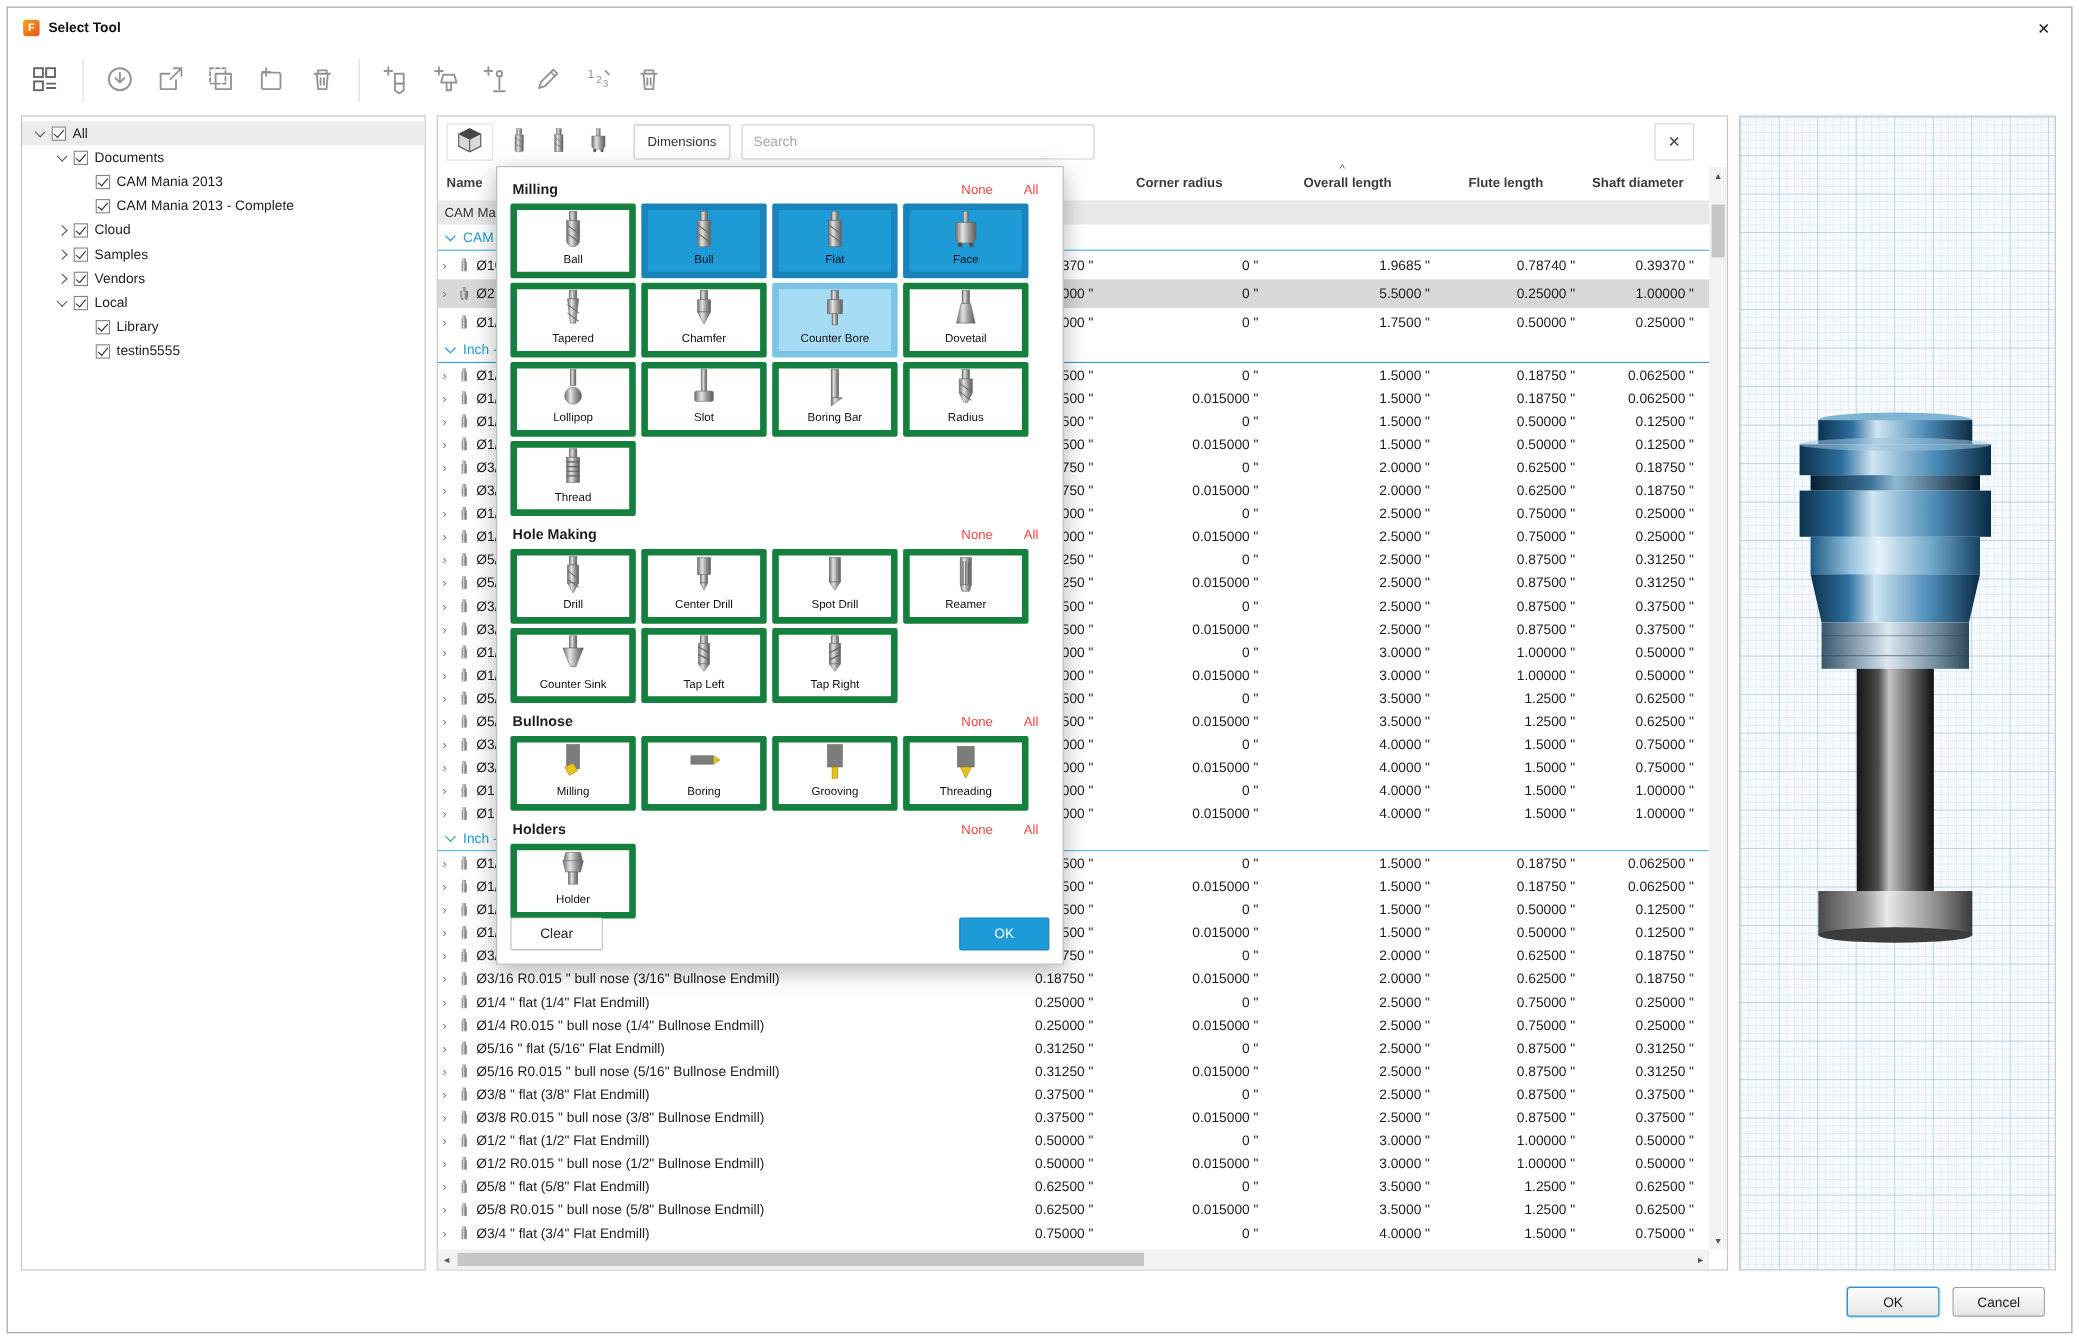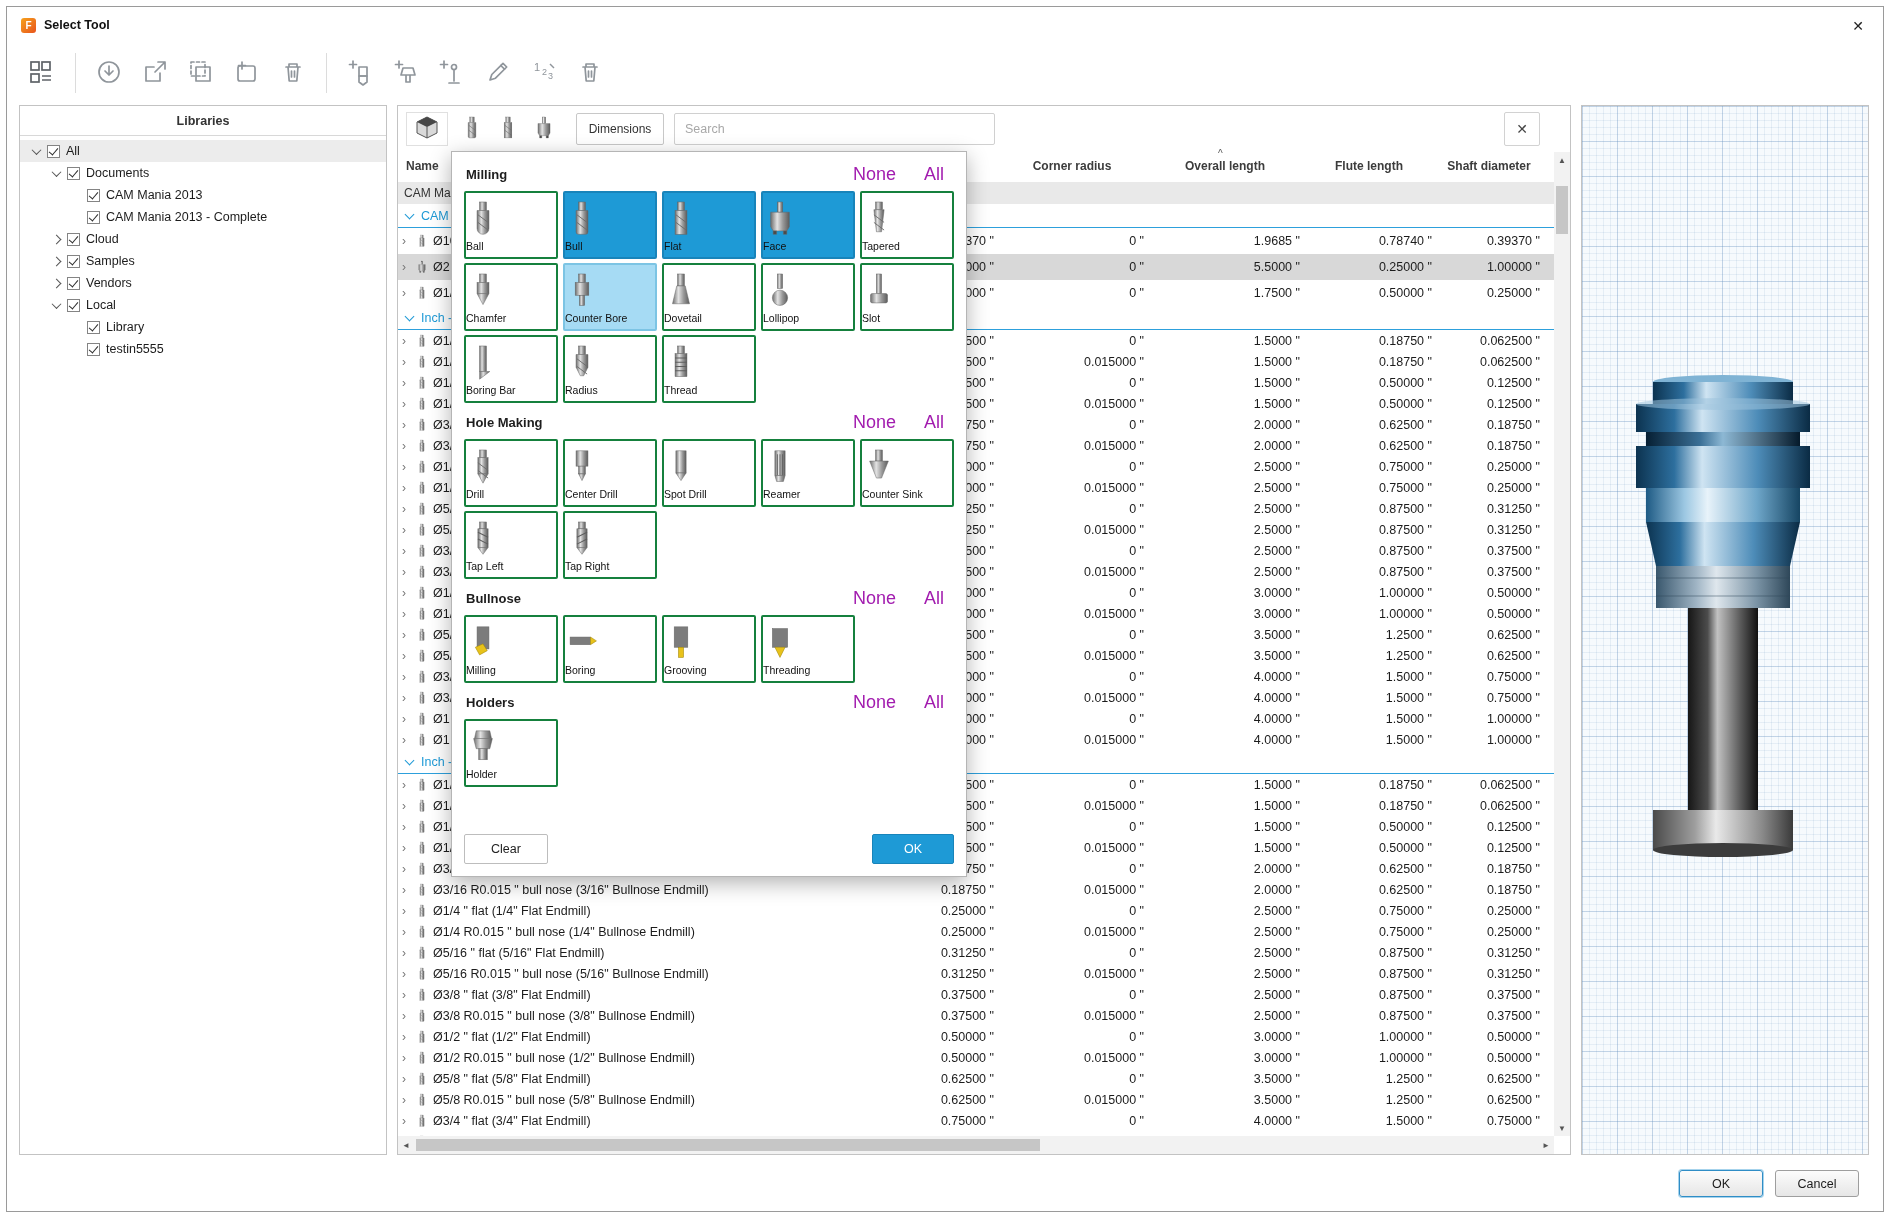--- a/index.html
+++ b/index.html
@@ -85,23 +85,23 @@
 #hs-r{right:0;top:0;width:16px;height:18px}
 #vs-thumb{position:absolute;left:2px;top:34px;width:12px;height:48px;background:#c6c6c6}
 #hs-thumb{position:absolute;top:3px;left:18px;width:624px;height:12px;background:#c6c6c6}
 
 
 #fpanel{position:absolute;left:444px;top:144px;width:516px;height:726px;background:#fff;border:1px solid #b5b5b5;box-shadow:0 6px 20px rgba(0,0,0,.30);z-index:20;padding:12px 12px 0}
 .fsec{margin-bottom:9px}
 .fsec-head{display:flex;align-items:center;justify-content:space-between;padding:0 10px 0 2px}
 .fsec-title{font-size:13px;font-weight:bold;color:#1d1d1d}
 .fsec-links{display:flex;gap:28px}
-.flink{font-size:18px;color:#a21caf;cursor:default}
+.flink{font-size:12px;color:#ef4444;cursor:default}
 .cards{display:flex;flex-wrap:wrap;gap:4px 5px;margin-top:6px}
-.card{width:94px;height:68px;border:2px solid #15803d;border-radius:2px;display:flex;flex-direction:column;justify-content:flex-end;padding-bottom:4px;background:#fff}
+.card{width:114px;height:68px;border:6px solid #15803d;border-radius:2px;display:flex;flex-direction:column;align-items:center;justify-content:flex-end;padding-bottom:4px;background:#fff}
 .card.on{background:#1e9ad6;border-color:#1884ba}
 .card.partial{background:#a6dbf4;border-color:#7cc4e4}
 .cimg{display:flex;margin-bottom:2px}
 .clabel{font-size:10.5px;color:#111;line-height:1.1;white-space:nowrap}
 #fpanel-foot{position:absolute;left:12px;right:12px;bottom:12px;display:flex;justify-content:space-between}
 #clear-btn{width:84px;height:30px;border:1px solid #bdbdbd;background:#fff;border-radius:2px;font-size:12.5px;color:#222;font-family:inherit}
 #fok-btn{width:82px;height:30px;border:1px solid #1884ba;background:#1e9ad6;border-radius:2px;font-size:12.5px;color:#fff;font-family:inherit}
 
 
 .f-btn{position:absolute;bottom:14px;width:84px;height:27px;border:1px solid #9e9e9e;border-radius:3px;background:linear-gradient(#fcfcfc,#e6e6e6);font-size:12.5px;color:#1c1c1c;font-family:inherit}
@@ -275,21 +275,20 @@
       <button class="tb-btn">
         <span><svg width="28" height="28" viewBox="0 0 28 28">
             <g fill="none" stroke="#8f959b" stroke-width="1.7" stroke-linecap="round" stroke-linejoin="round">
               <path d="M7 9h14M10 9V6h8v3M9 9l1.2 14h7.6L19 9M12.5 13v6M15.5 13v6"></path>
             </g>
           </svg></span>
       </button>
     </div>
 
   <div id="libraries" class="panel">
-    <div id="lib-head">Libraries</div>
     <div id="lib-tree">
         <div class="tree-row hl" style="padding-left: 8px;">
           <span class="chev-box">
             <span class="chev down"></span>
           </span>
           <span class="cbx checked"></span>
           <span class="tlabel">All</span>
         </div>
         <div class="tree-row" style="padding-left: 28px;">
           <span class="chev-box">

